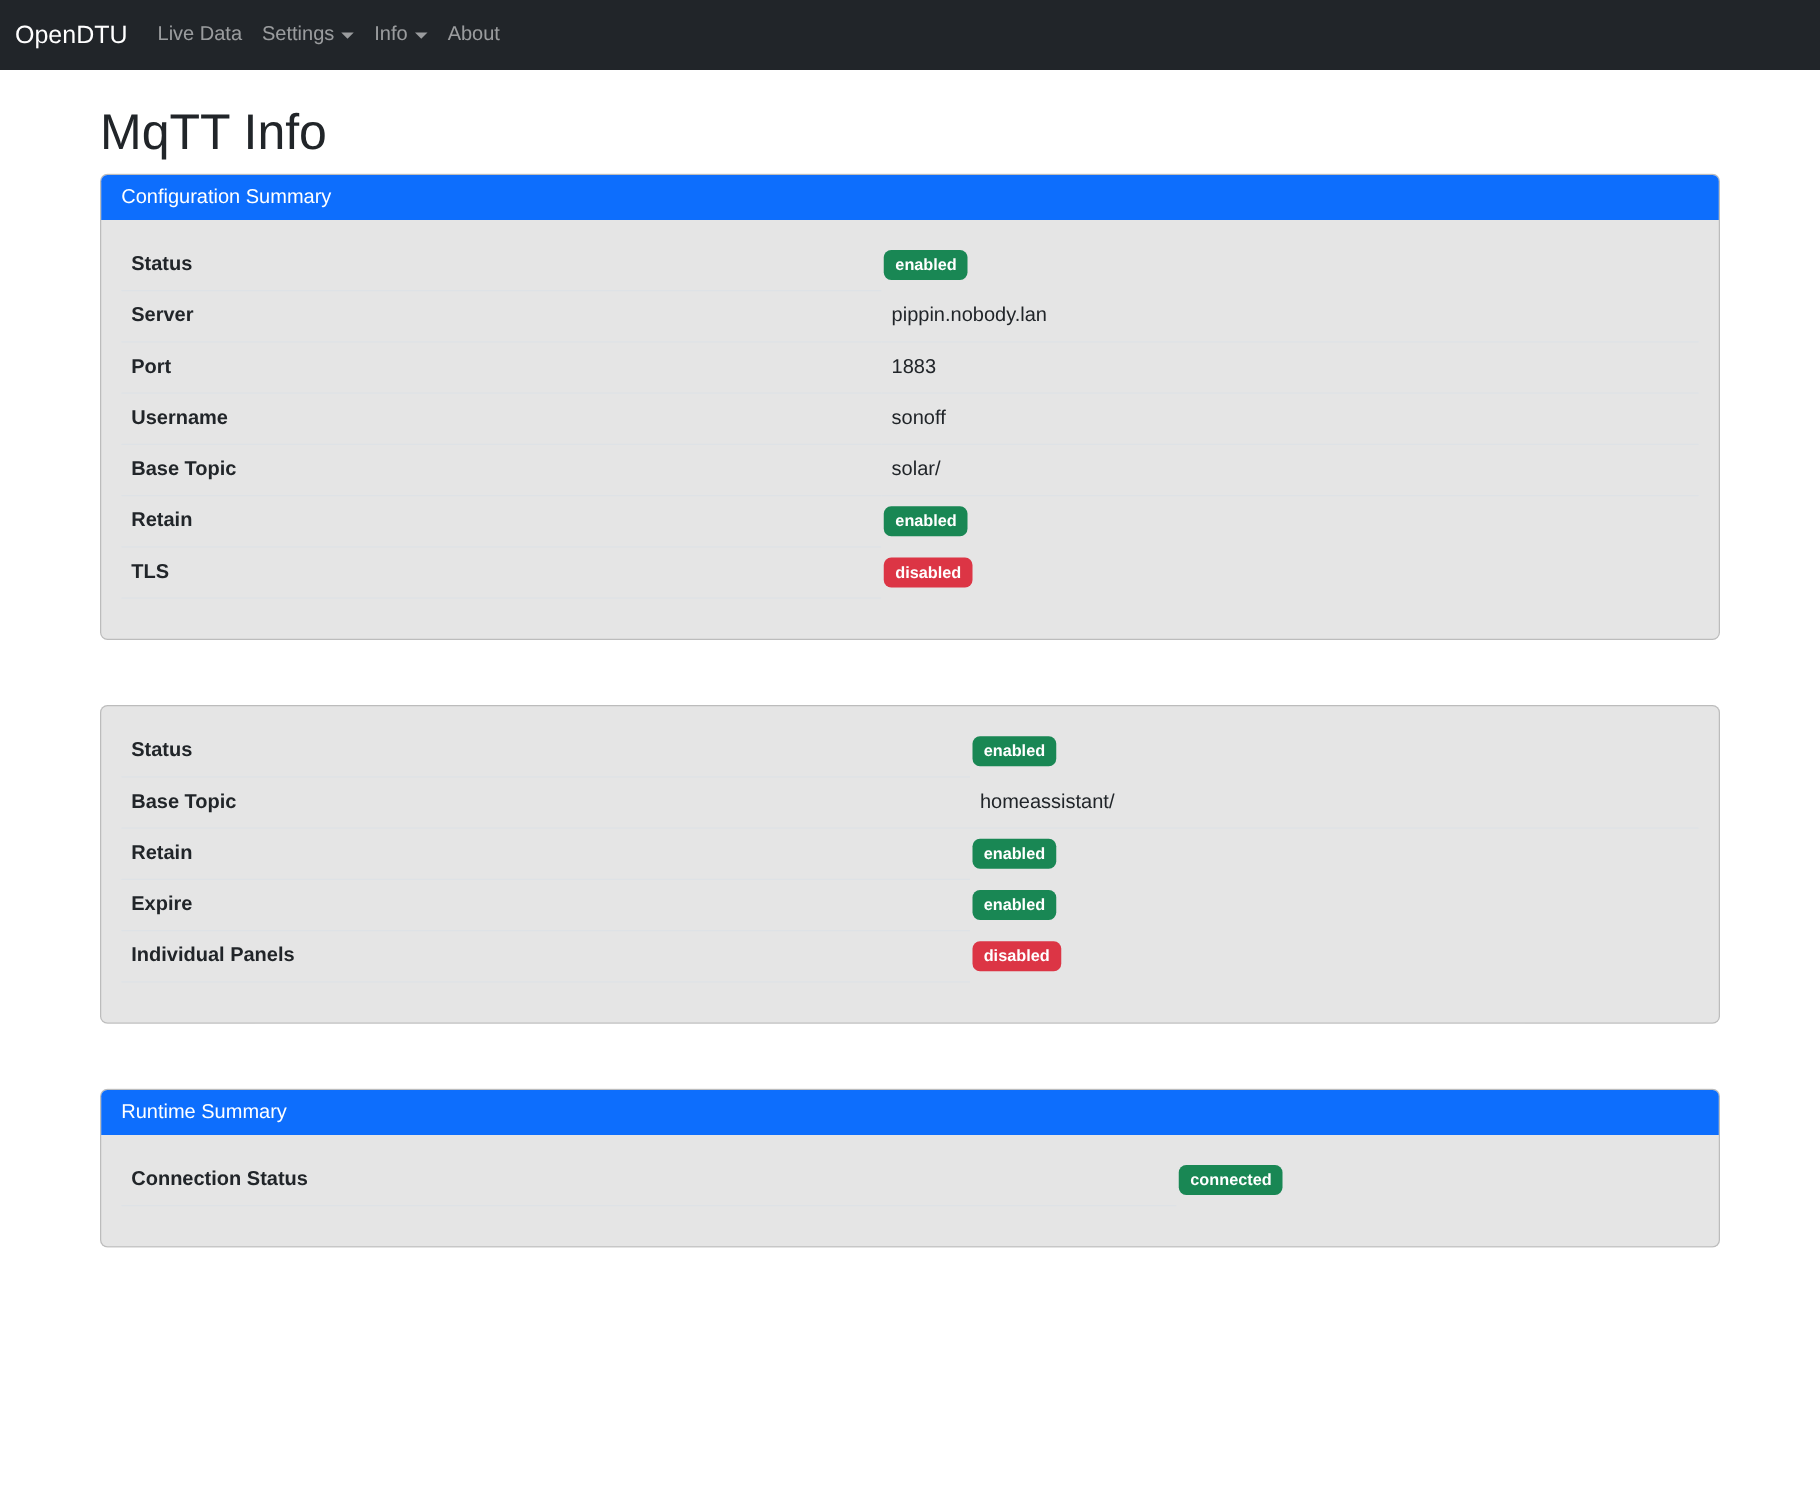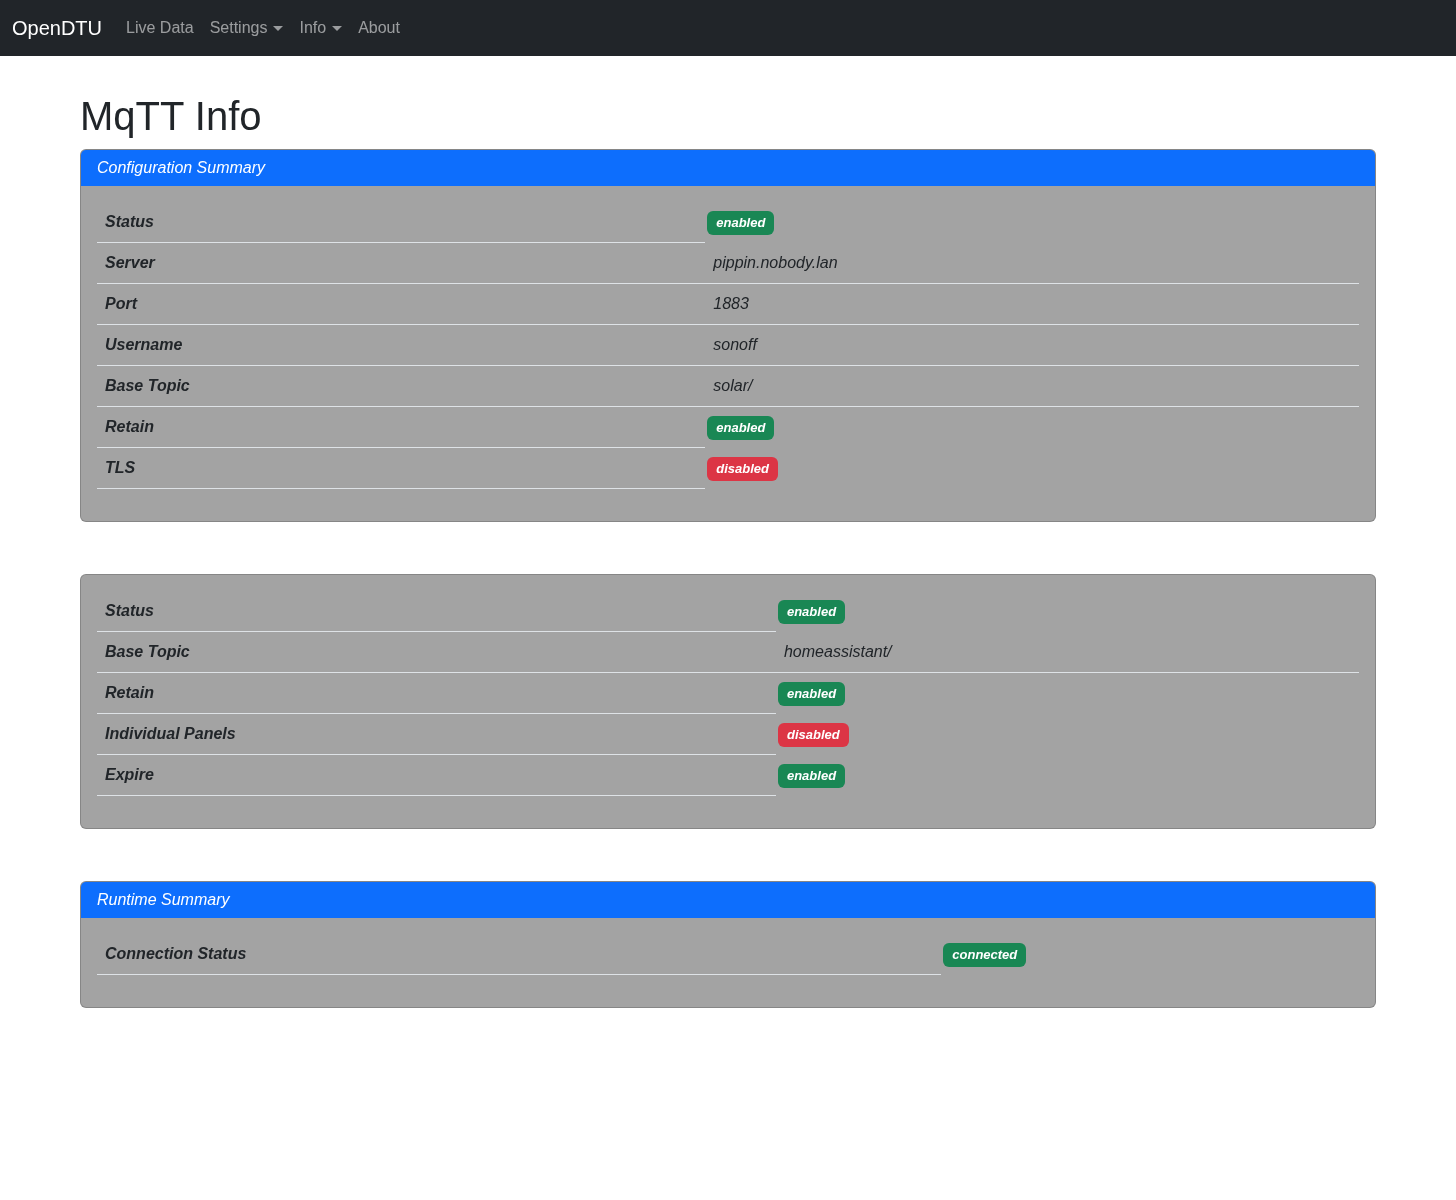--- a/index.html
+++ b/index.html
@@ -53,35 +53,34 @@
     margin-left: 6px;
     border-top: 5px solid;
     border-right: 5px solid transparent;
     border-left: 5px solid transparent;
   }
 
   
   .container {
     width: 1320px;
     margin: 0 auto;
-    padding: 36px 12px 40px;
+    padding: 26px 12px 40px;
   }
   .page-title {
     font-size: 40px;
     line-height: 1.2;
     font-weight: 500;
     margin: 0 0 9px 0;
   }
 
   
   .card {
-    background: #a3a3a3;
+    background: #e5e5e5;
     border: 1px solid rgba(0,0,0,0.175);
     border-radius: 6px;
-    font-style: italic;
   }
   .card:not(:last-child) { margin-bottom: 52px; }
   .card-header {
     color: #ffffff;
     padding: 6px 16px;
     border-radius: 5px 5px 0 0;
   }
   .card-body { padding: 16px; }
 
   
@@ -203,26 +202,26 @@
               </tr>
               <tr>
                 <th>Base Topic</th>
                 <td class="cell-text">homeassistant/</td>
               </tr>
               <tr>
                 <th>Retain</th>
                 <td class="cell-badge"><span class="badge" style="background-color: rgb(25, 135, 84);">enabled</span></td>
               </tr>
               <tr>
+                <th>Expire</th>
+                <td class="cell-badge"><span class="badge" style="background-color: rgb(25, 135, 84);">enabled</span></td>
+              </tr>
+              <tr>
                 <th>Individual Panels</th>
                 <td class="cell-badge"><span class="badge" style="background-color: rgb(220, 53, 69);">disabled</span></td>
-              </tr>
-              <tr>
-                <th>Expire</th>
-                <td class="cell-badge"><span class="badge" style="background-color: rgb(25, 135, 84);">enabled</span></td>
               </tr>
             </tbody>
           </table>
         </div>
       </section>
       <section class="card card-2">
         <div class="card-header" style="background-color: rgb(13, 110, 253);">Runtime Summary</div>
         <div class="card-body">
           <table class="info-table">
             <tbody>

